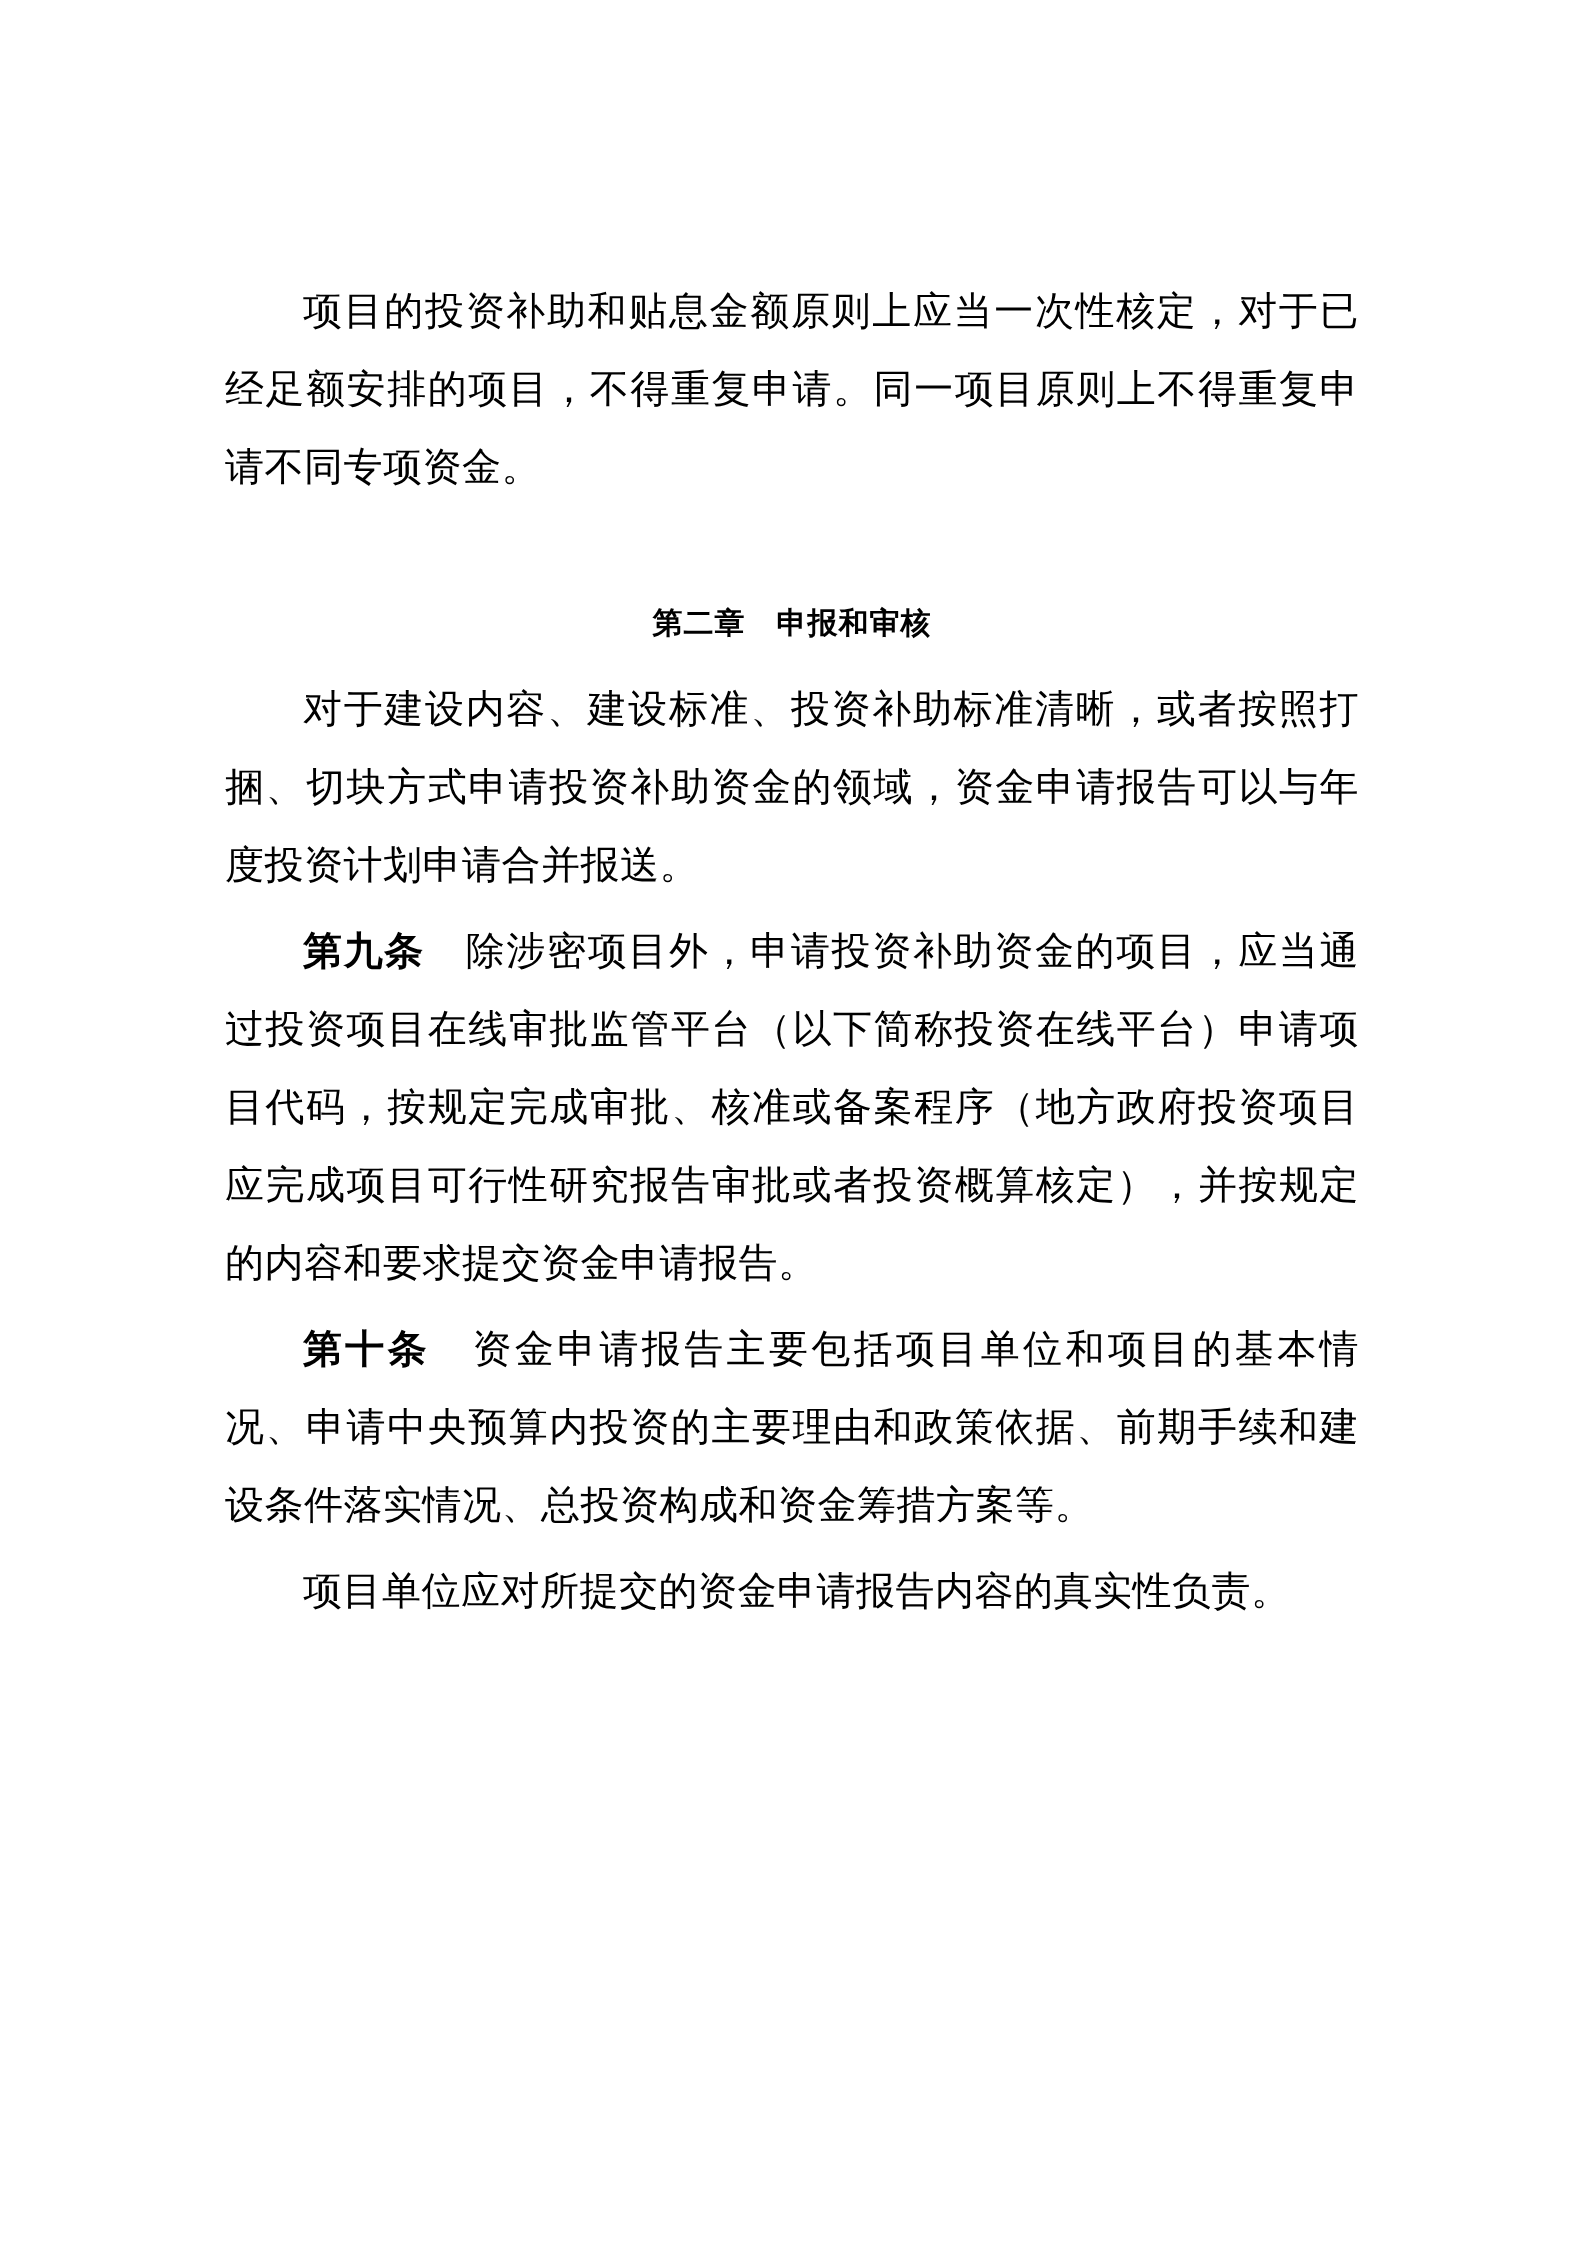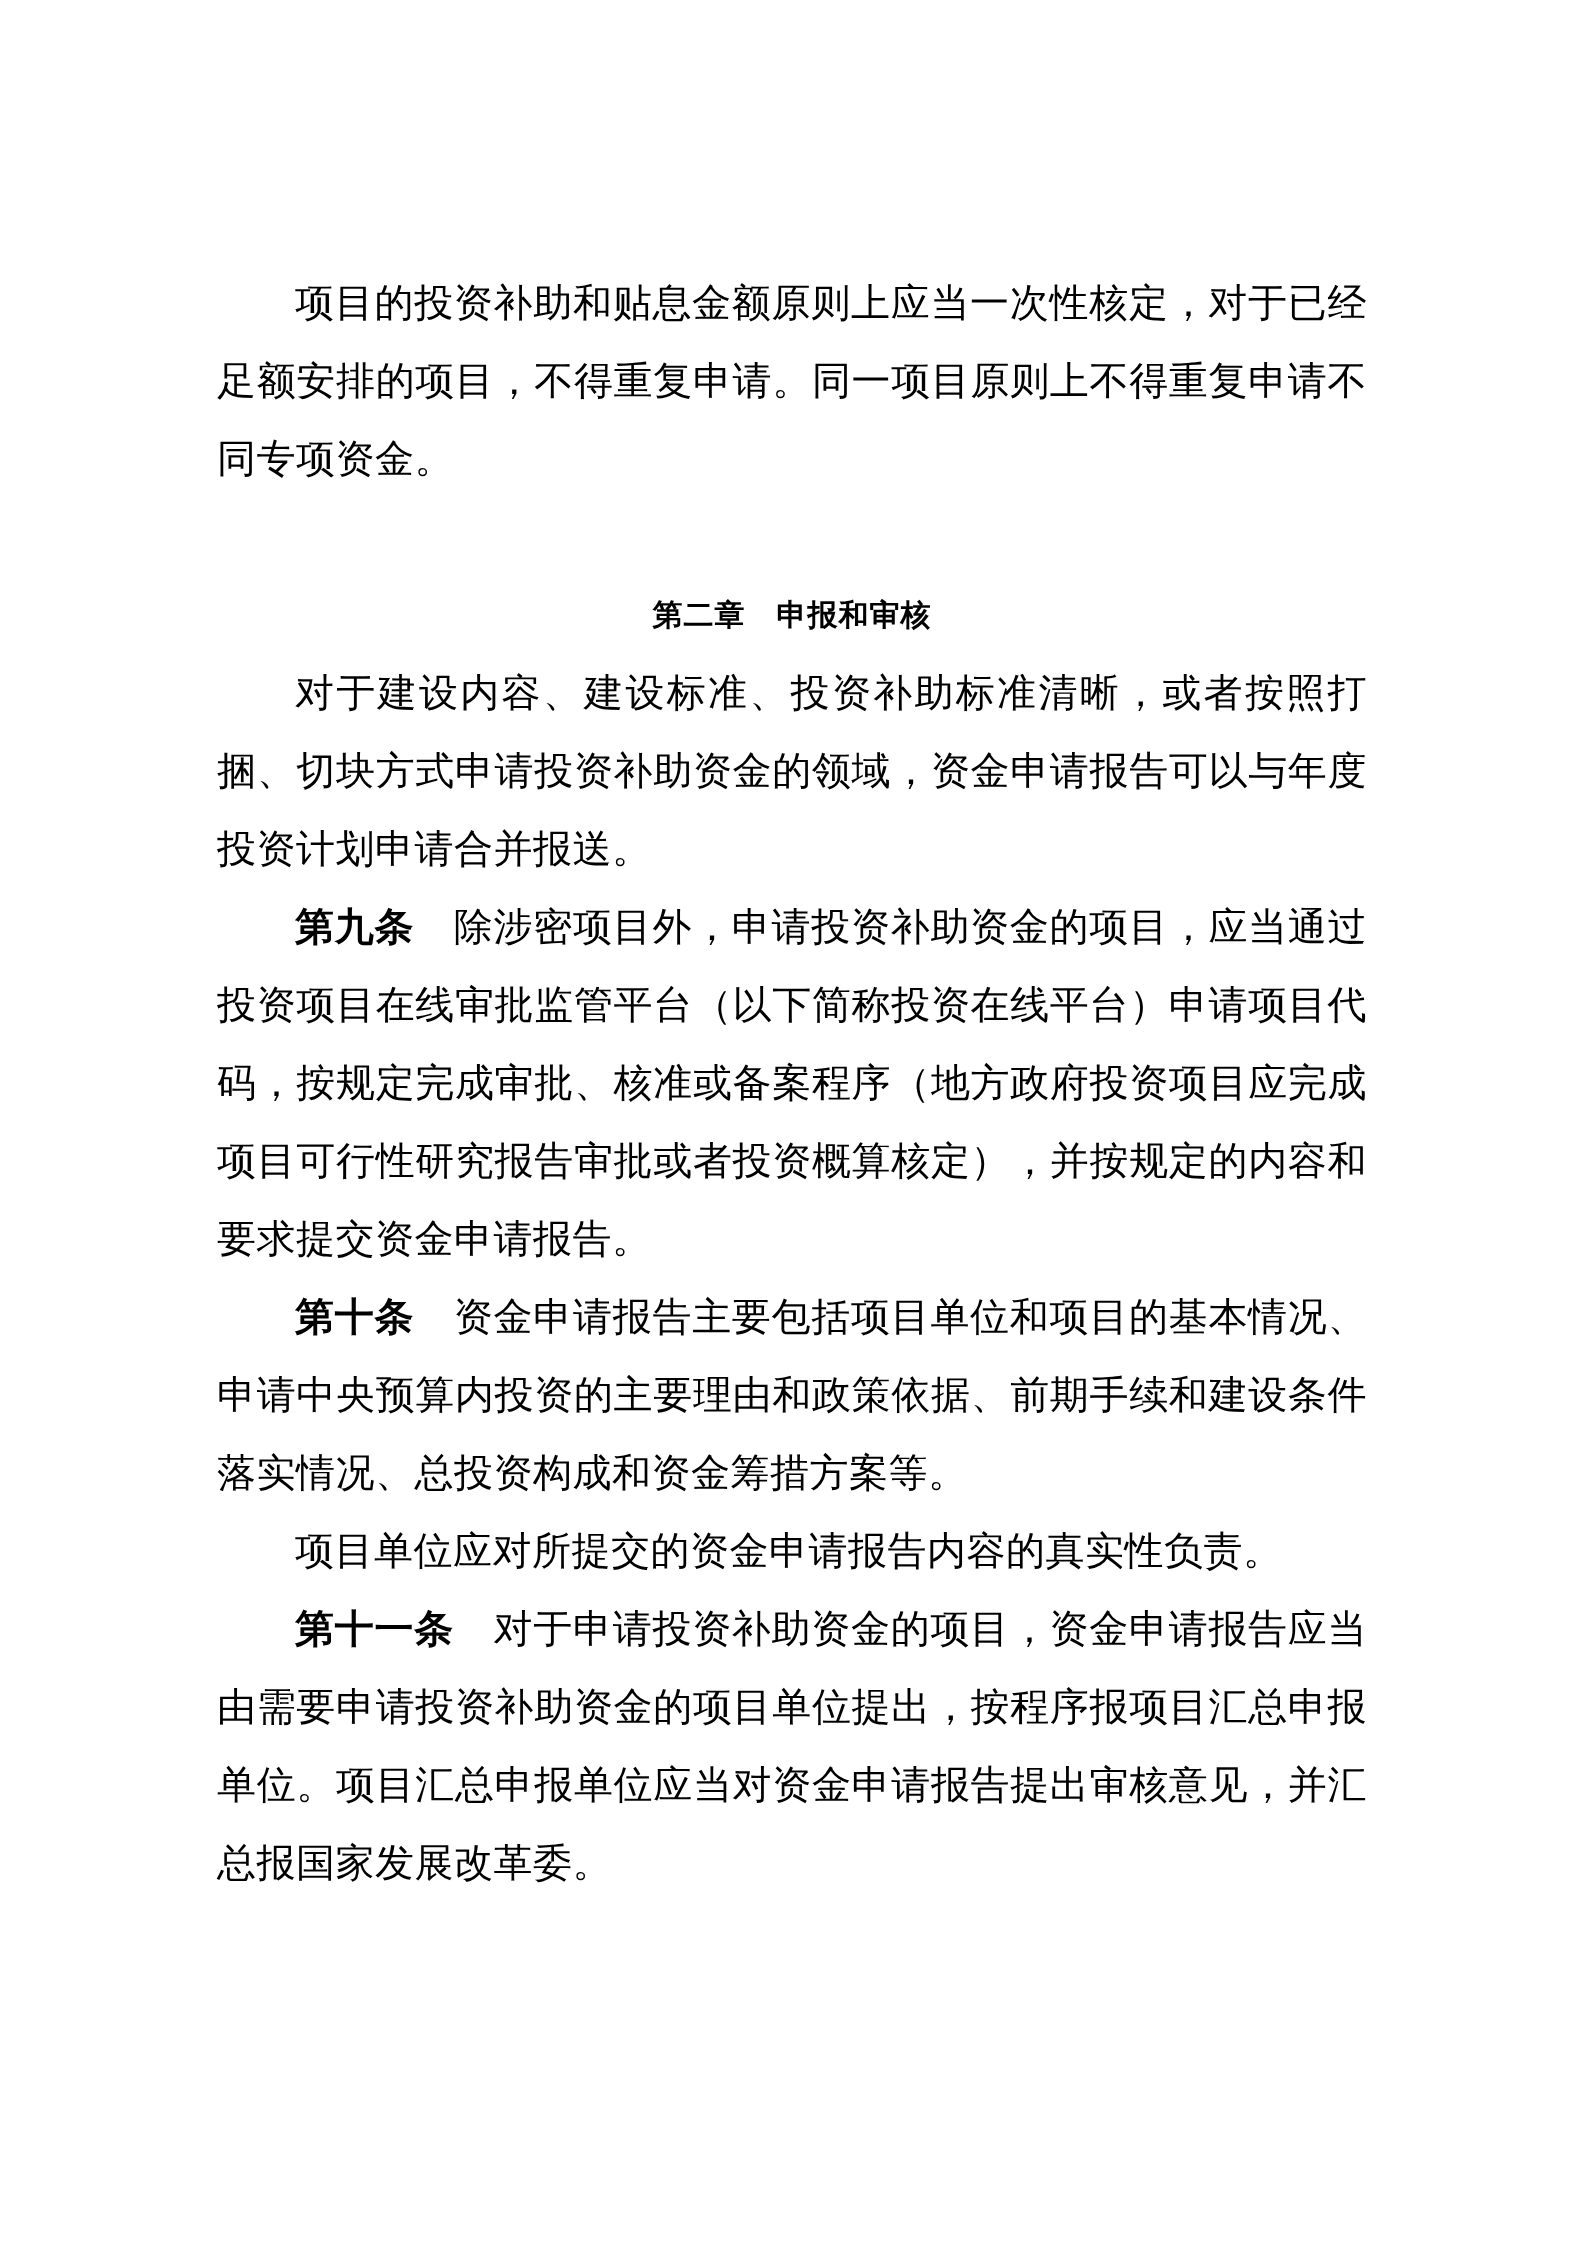--- a/index.html
+++ b/index.html
@@ -19,21 +19,21 @@
   }
   .doc-body {
     width: 1150px;
     font-family: "Liberation Serif", "DejaVu Serif", serif;
     font-size: 39px;
     line-height: 78px;
     text-align: justify;
     letter-spacing: 0.5px;
   }
   .para {
-    margin: 0;
+    margin: 8px;
     text-indent: 2em;
   }
   .chapter {
     margin: 78px 0 0 0;
     text-indent: 0;
     text-align: center;
     font-family: "Liberation Sans", "DejaVu Sans", sans-serif;
     font-weight: 700;
     font-size: 30px;
     letter-spacing: 1px;
@@ -47,15 +47,14 @@
 <body>
 
 <div class="page">
   <div class="doc-body">
       <div class="para"><span>项目的投资补助和贴息金额原则上应当一次性核定，对于已经足额安排的项目，不得重复申请。同一项目原则上不得重复申请不同专项资金。</span></div>
       <div class="chapter">第二章　申报和审核</div>
       <div class="para"><span>对于建设内容、建设标准、投资补助标准清晰，或者按照打捆、切块方式申请投资补助资金的领域，资金申请报告可以与年度投资计划申请合并报送。</span></div>
       <div class="para"><span class="term">第九条</span>　<span>除涉密项目外，申请投资补助资金的项目，应当通过投资项目在线审批监管平台（以下简称投资在线平台）申请项目代码，按规定完成审批、核准或备案程序（地方政府投资项目应完成项目可行性研究报告审批或者投资概算核定），并按规定的内容和要求提交资金申请报告。</span></div>
       <div class="para"><span class="term">第十条</span>　<span>资金申请报告主要包括项目单位和项目的基本情况、申请中央预算内投资的主要理由和政策依据、前期手续和建设条件落实情况、总投资构成和资金筹措方案等。</span></div>
       <div class="para"><span>项目单位应对所提交的资金申请报告内容的真实性负责。</span></div>
-      <div class="para"><span class="term">第十一条</span>　<span>对于申请投资补助资金的项目，资金申请报告应当由需要申请投资补助资金的项目单位提出，按程序报项目汇总申报单位。项目汇总申报单位应当对资金申请报告提出审核意见，并汇总报国家发展改革委。</span></div>
     </div>
 </div>
 
 </body></html>

